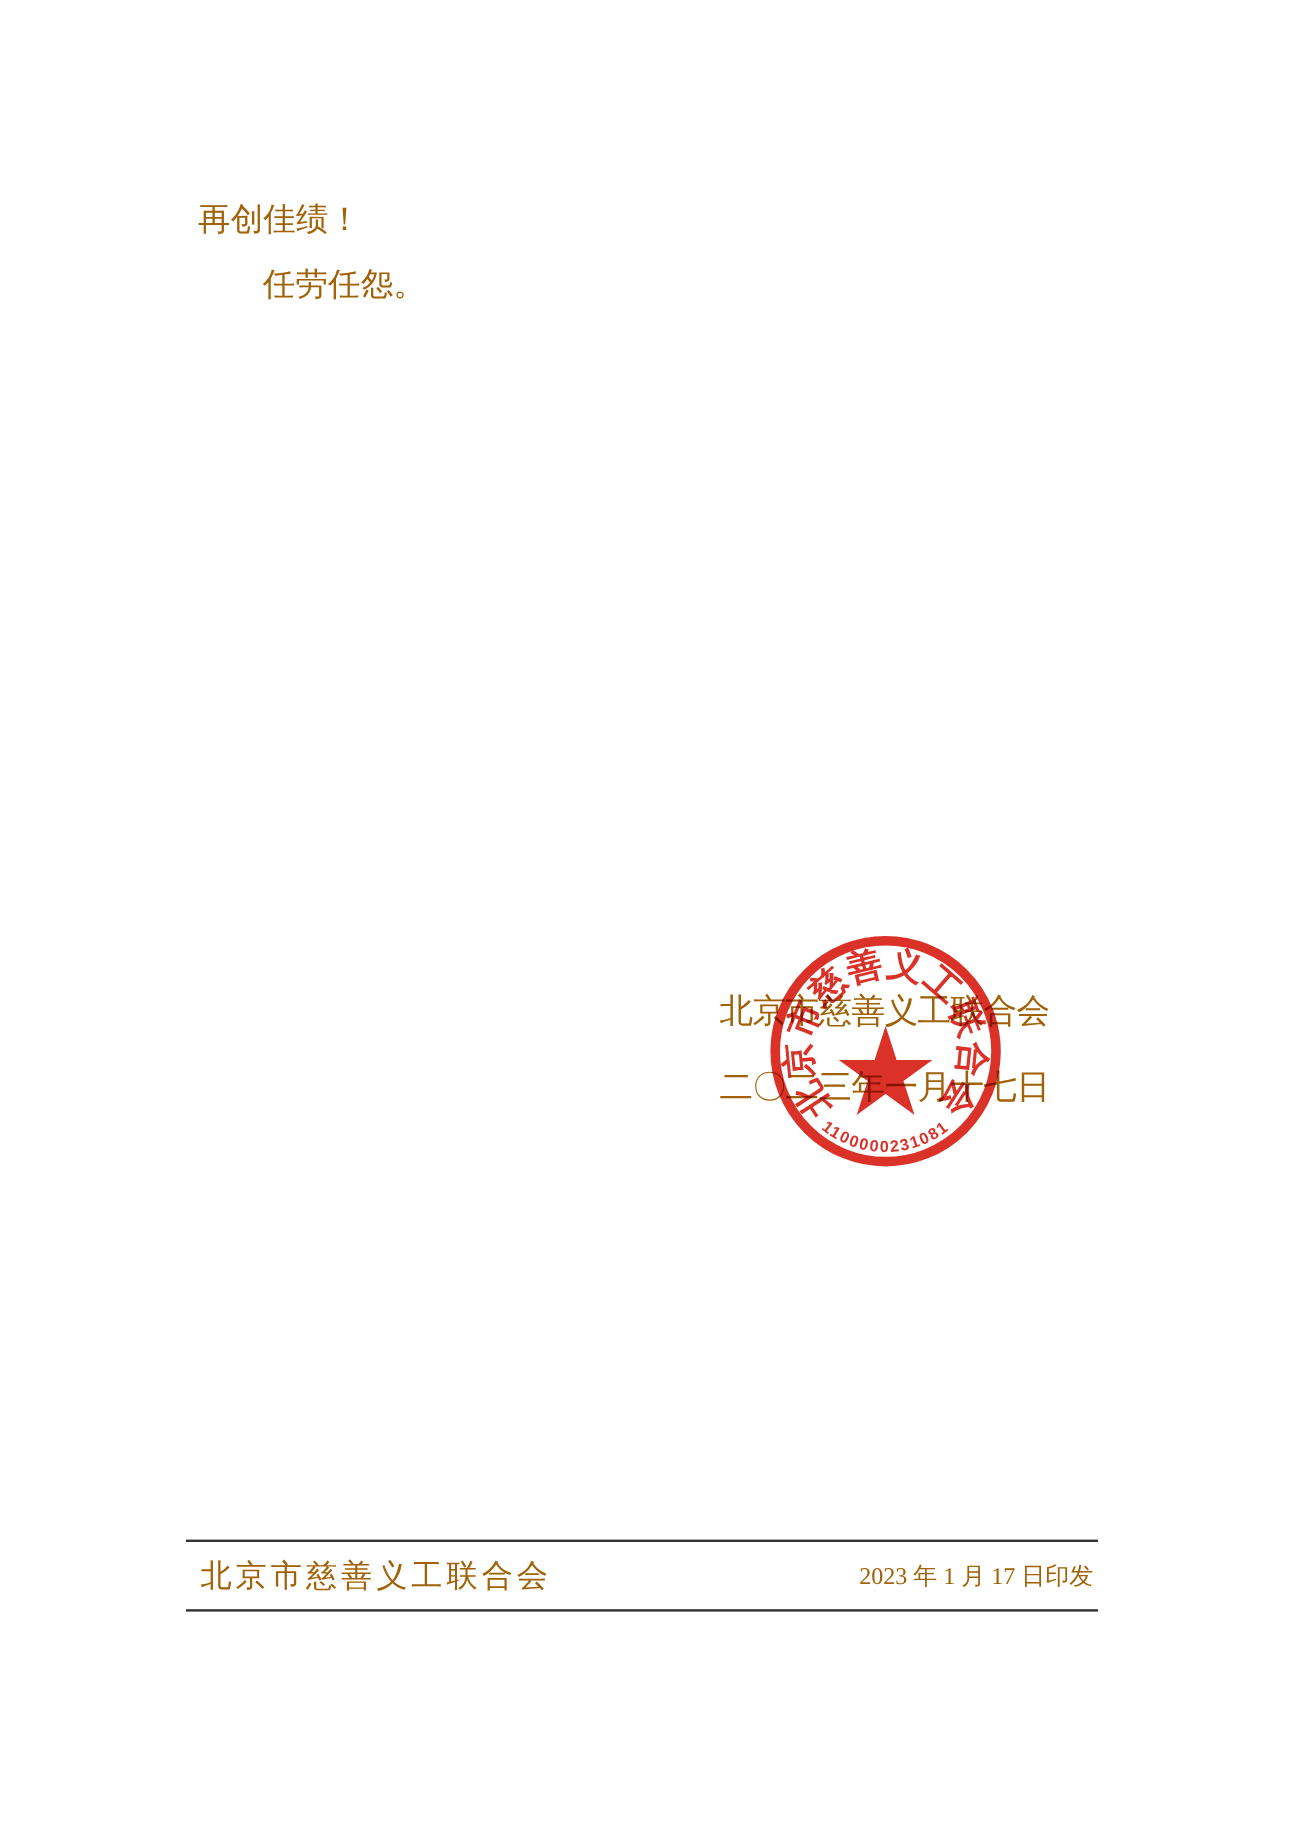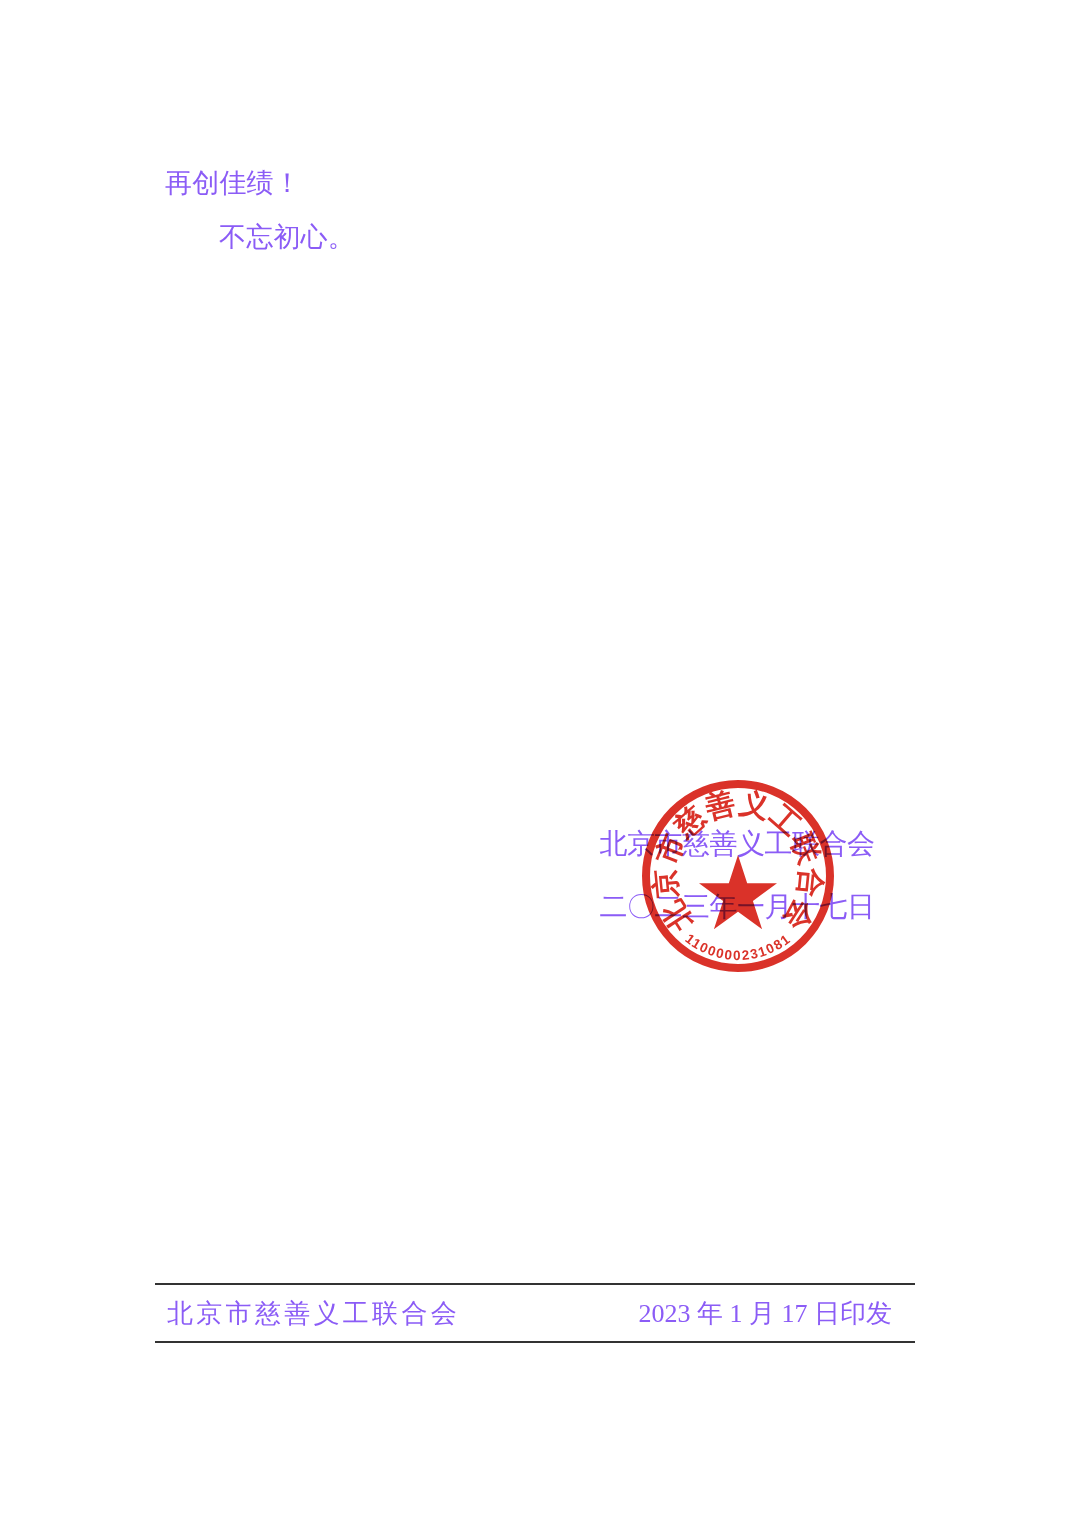--- a/index.html
+++ b/index.html
@@ -7,21 +7,21 @@
     padding: 0;
     background: #ffffff;
   }
   .page {
     position: relative;
     width: 1080px;
     height: 1528px;
     background: #ffffff;
     overflow: hidden;
     font-family: "Liberation Serif", "DejaVu Serif", serif;
-    color: #8b5cf6;
+    color: #a16207;
   }
 
   
   .body-text {
     position: absolute;
     left: 165px;
     top: 156px;
     width: 762px;
     font-size: 27px;
     letter-spacing: 0.2px;
@@ -105,33 +105,33 @@
     justify-content: space-between;
     align-items: center;
   }
   .footer-issuer {
     margin-left: 12px;
     font-size: 26px;
     letter-spacing: 3.3px;
     white-space: nowrap;
   }
   .footer-date {
-    margin-right: 23px;
-    font-size: 26px;
+    margin-right: 4px;
+    font-size: 20px;
     white-space: nowrap;
   }
 </style>
 </head>
 <body>
 
 <div class="page">
 
   <div class="body-text">
     <p class="no-indent">再创佳绩！</p>
-    <p class="indent">不忘初心。</p>
+    <p class="indent">任劳任怨。</p>
   </div>
 
   <div class="signature">
     <div class="sig-line">北京市慈善义工联合会</div>
     <div class="sig-line">二〇二三年一月十七日</div>
   </div>
 
   <svg class="seal" viewBox="0 0 220 220" xmlns="http://www.w3.org/2000/svg">
     <defs>
       <path id="sealArcTop" d="M 65.5 154.5 A 63 63 0 1 1 154.5 154.5" fill="none"></path>

